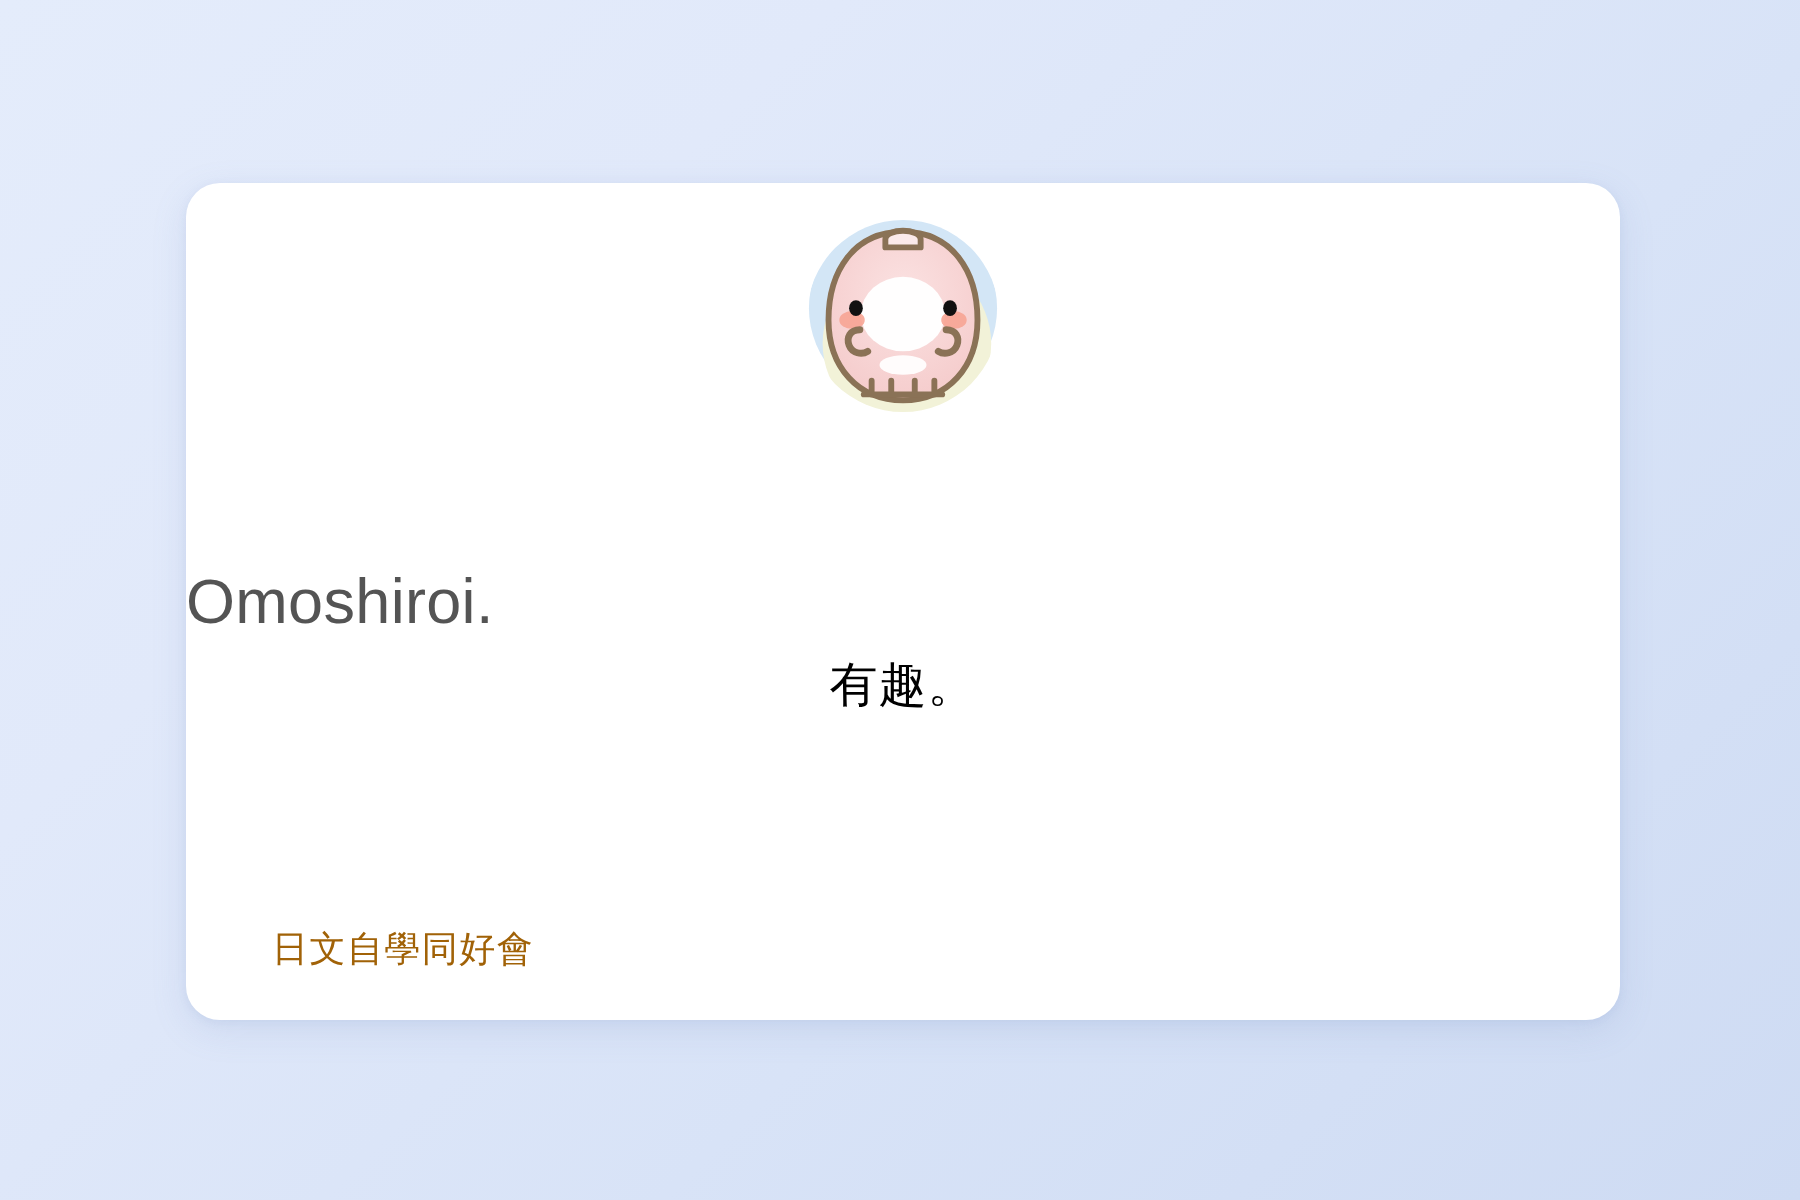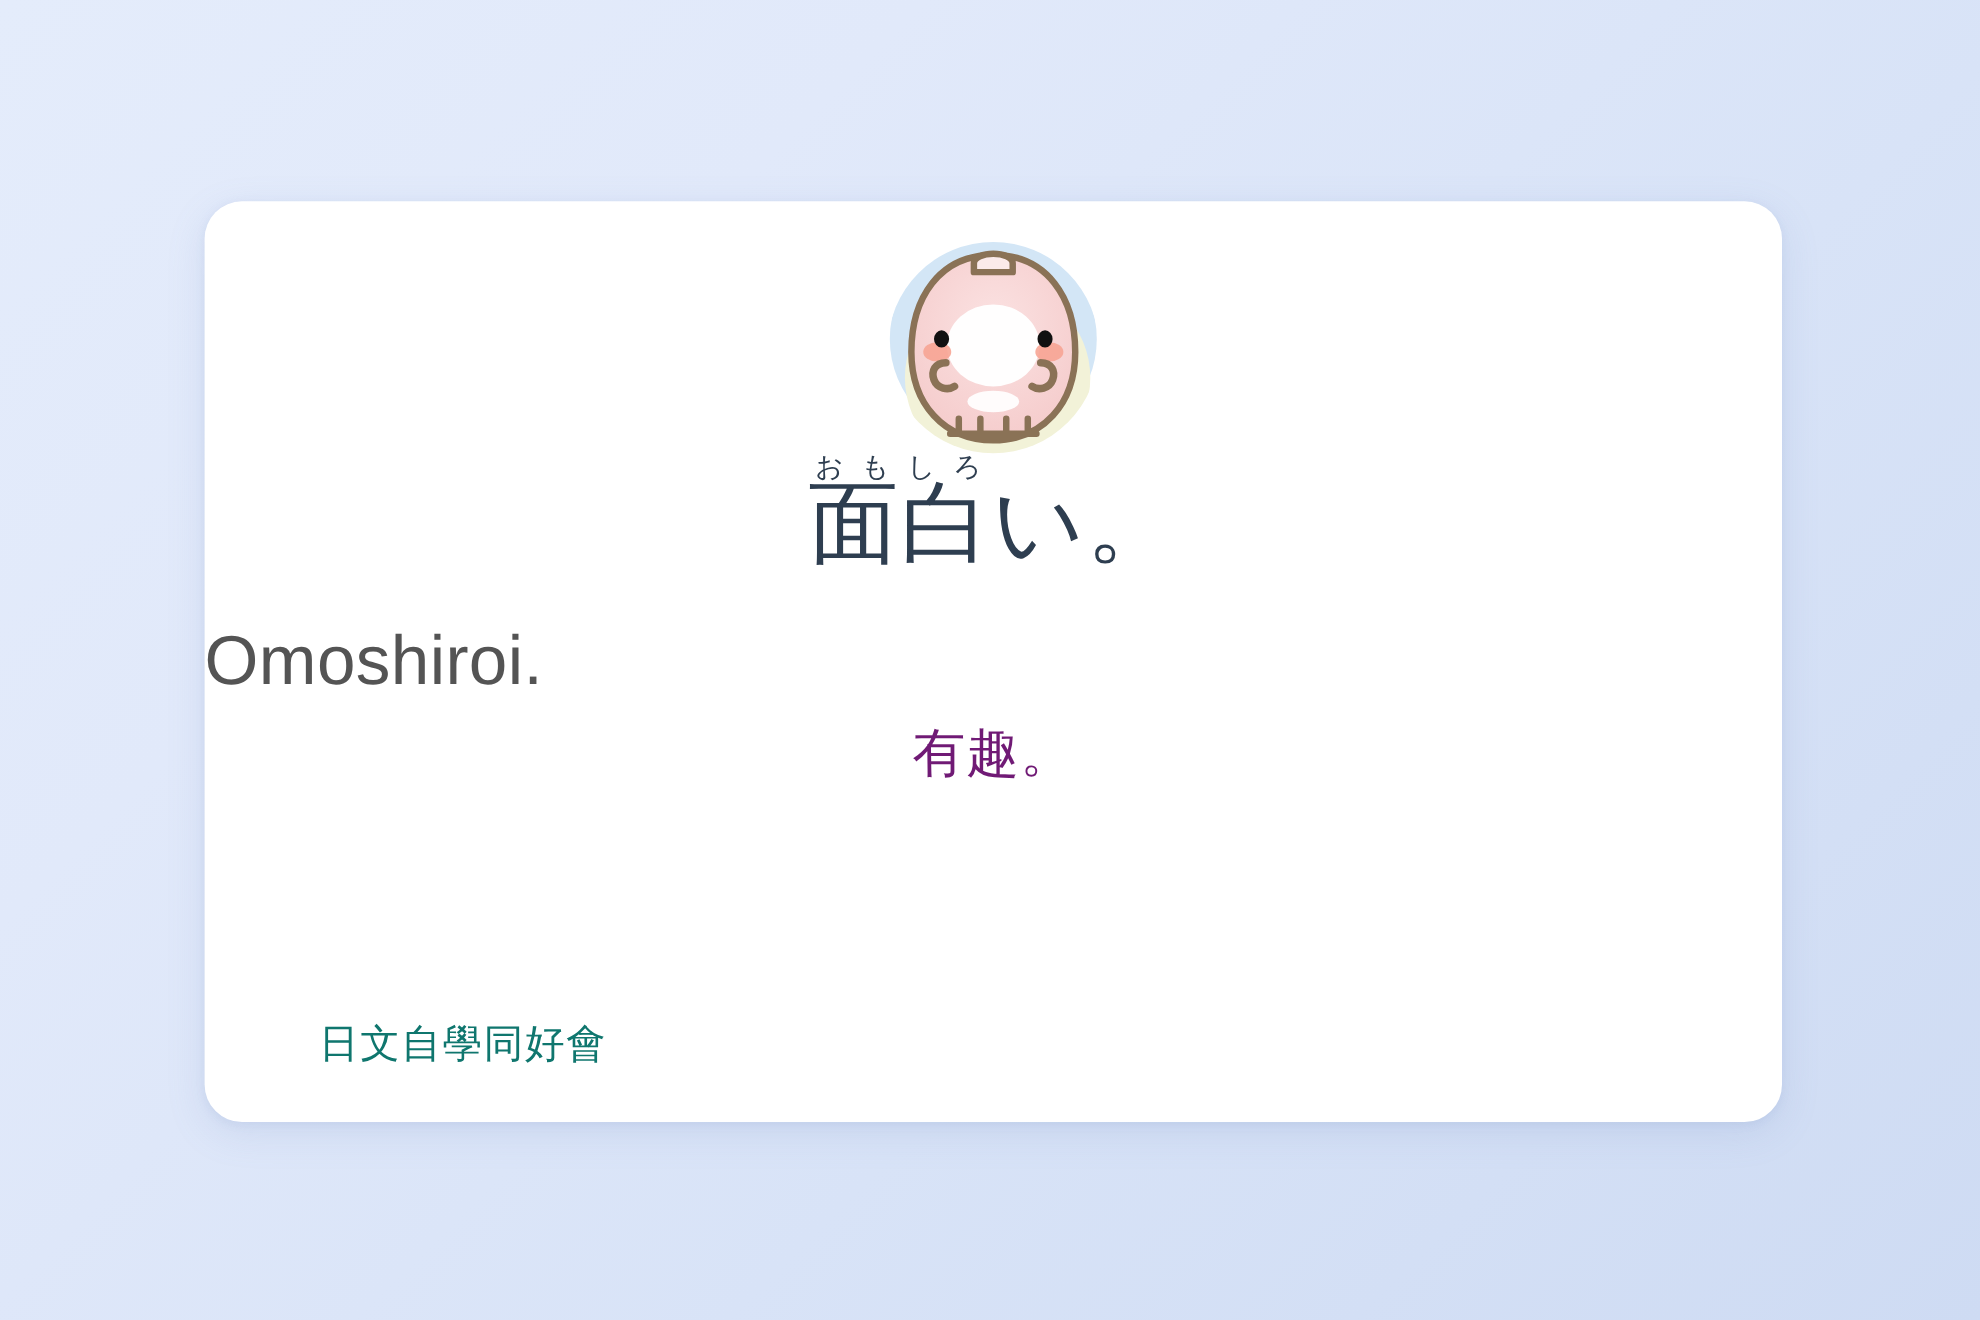--- a/index.html
+++ b/index.html
@@ -105,31 +105,31 @@
 
   .translation {
     position: absolute;
     left: 0;
     right: 0;
     top: 470px;
     text-align: center;
     font-family: "DejaVu Sans", "Liberation Sans", sans-serif;
     font-size: 48px;
     font-weight: 400;
-    color: #701a75;
+    color: #000000;
     letter-spacing: 0.02em;
   }
 
   .footer {
     position: absolute;
-    left: 104px;
+    left: 86px;
     bottom: 46px;
     font-family: Liberation Sans, sans-serif;
     font-size: 36px;
-    color: #0f766e;
+    color: #a16207;
     letter-spacing: 0.04em;
   }
 </style>
 </head>
 <body>
 
 <div class="stage">
 
   <div class="card">
 
@@ -179,23 +179,20 @@
               <path d="M88 166 L 88 180"></path>
               <path d="M112 166 L 112 180"></path>
               <path d="M132 166 L 132 180"></path>
               <path d="M60 180 L 140 180"></path>
             </g>
           </g>
         </svg>
       </div>
     </div>
 
-    <div class="term-block">
-      <ruby class="term"><span>面白</span><rt>おもしろ</rt></ruby><span class="term-tail">い</span><span class="term-tail">。</span>
-    </div>
 
     <div class="romaji">Omoshiroi.</div>
 
     <div class="translation">有趣。</div>
 
     <div class="footer">日文自學同好會</div>
 
   </div>
 </div>
 

